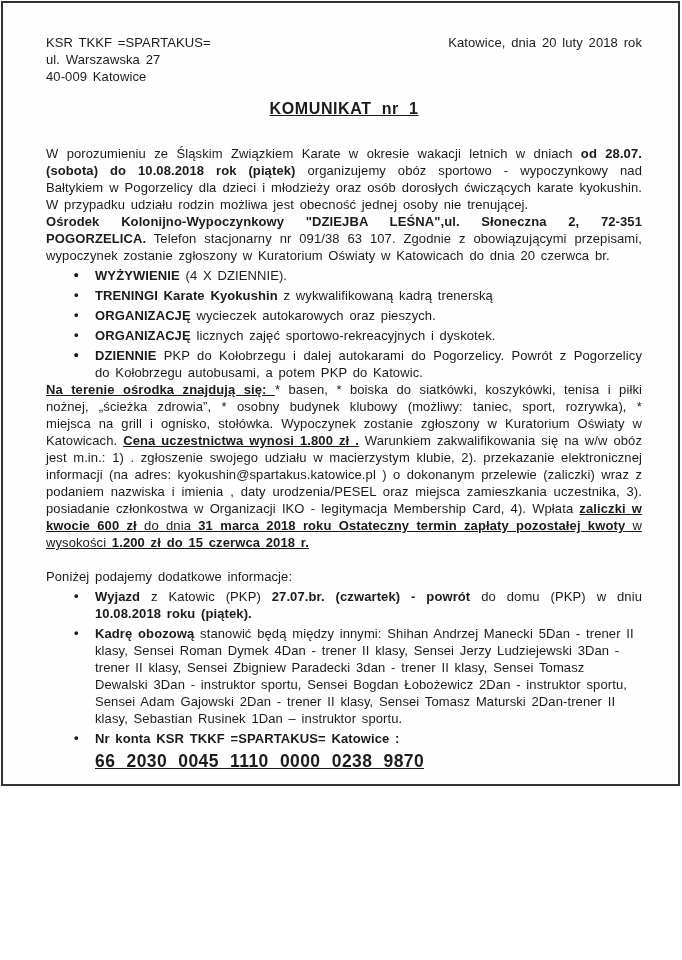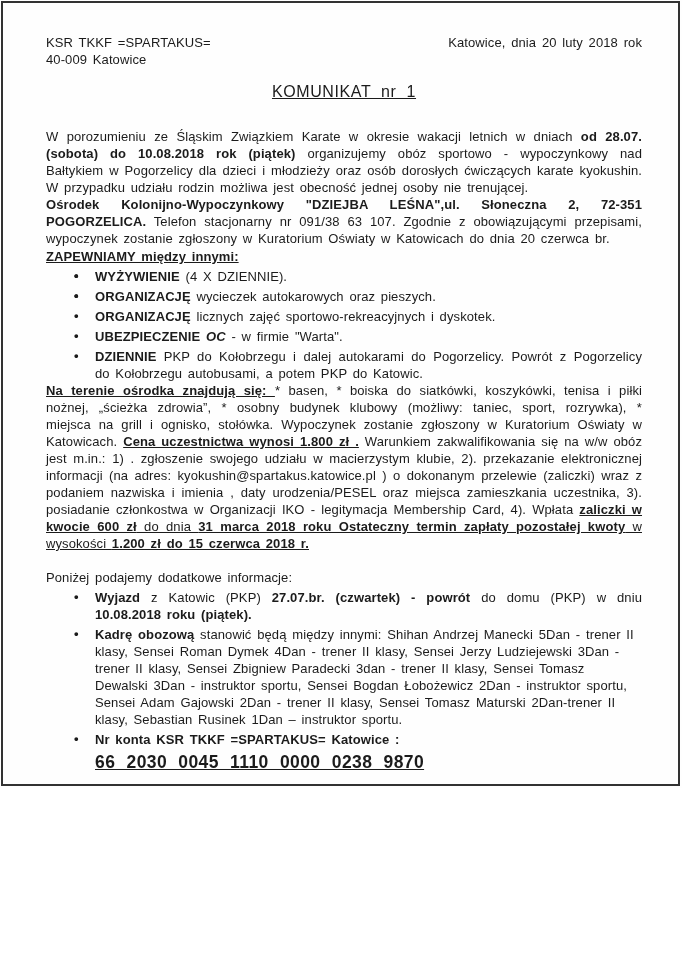--- a/index.html
+++ b/index.html
@@ -5,21 +5,21 @@
   html,body{margin:0;padding:0;background:#ffffff;}
   .page{position:relative;width:682px;height:788px;background:#fefefe;box-sizing:border-box;overflow:hidden;}
   .frame{position:absolute;left:1px;top:1px;right:2px;bottom:2px;border:2px solid #323232;pointer-events:none;}
   .content{position:absolute;left:0;top:0;right:0;bottom:0;box-sizing:border-box;
     padding:34px 40px 10px 46px;overflow:hidden;
     font-family:"Liberation Sans",sans-serif;font-size:13px;line-height:17px;color:#1b1b1b;
     word-spacing:2px;letter-spacing:0.1px;}
   .header{display:flex;justify-content:space-between;align-items:flex-start;}
   .sender div{white-space:nowrap;}
   .date{white-space:nowrap;}
-  .title{text-align:center;font-weight:400;font-size:16px;line-height:20px;margin-top:14px;
+  .title{text-align:center;font-weight:700;font-size:16px;line-height:20px;margin-top:14px;
     text-decoration:underline;letter-spacing:0.6px;word-spacing:5px;}
   .para{text-align:justify;}
   .intro{margin-top:26px;}
   .heading{font-weight:700;text-decoration:underline;margin-top:1px;}
   .bullets .item{position:relative;padding-left:49px;text-align:justify;margin-top:3px;}
   .bullets .dot{position:absolute;left:28px;top:-1px;font-weight:700;}
   .item.leftalign{text-align:left;}
   .gap-item{margin-top:16px;}
   .ponizej{margin-top:17px;}
   .wyjazd{margin-top:34px;}
@@ -37,55 +37,55 @@
 </head>
 <body>
 
 <div class="page">
   <div class="frame"></div>
   <div class="content">
 
     <div class="header">
       <div class="sender">
         <div>KSR TKKF =SPARTAKUS=</div>
+        <div>ul. Warszawska 27</div>
         <div>40-009 Katowice</div>
       </div>
       <div class="date">Katowice, dnia 20 luty 2018 rok</div>
     </div>
 
     <div class="title">KOMUNIKAT nr 1</div>
 
     <div class="para intro"><span class="run r">W porozumieniu ze Śląskim Związkiem Karate w okresie wakacji letnich w dniach </span><span class="run b">od 28.07. (sobota) do 10.08.2018 rok (piątek)</span><span class="run r"> organizujemy obóz sportowo - wypoczynkowy nad Bałtykiem w Pogorzelicy dla dzieci i młodzieży oraz osób dorosłych ćwiczących karate kyokushin. W przypadku udziału rodzin możliwa jest obecność jednej osoby nie trenującej.</span></div>
 
     <div class="para"><span class="run b">Ośrodek Kolonijno-Wypoczynkowy "DZIEJBA LEŚNA",ul. Słoneczna 2, 72-351 POGORZELICA.</span><span class="run r"> Telefon stacjonarny nr 091/38 63 107. Zgodnie z obowiązującymi przepisami, wypoczynek zostanie zgłoszony w Kuratorium Oświaty w Katowicach do dnia 20 czerwca br.</span></div>
 
-    <div class="heading">ZAPEWNIAMY między innymi:</div>
 
     <div class="bullets">
       <div class="item">
         <span class="dot">•</span>
       </div>
       <div class="item">
         <span class="dot">•</span>
         <span><span class="run b">WYŻYWIENIE</span><span class="run r"> (4 X DZIENNIE).</span></span>
       </div>
       <div class="item">
         <span class="dot">•</span>
+        <span><span class="run b">TRENINGI Karate Kyokushin</span><span class="run r"> z wykwalifikowaną kadrą trenerską</span></span>
       </div>
       <div class="item">
         <span class="dot">•</span>
         <span><span class="run b">ORGANIZACJĘ</span><span class="run r"> wycieczek autokarowych oraz pieszych.</span></span>
       </div>
       <div class="item">
         <span class="dot">•</span>
         <span><span class="run b">ORGANIZACJĘ</span><span class="run r"> licznych zajęć sportowo-rekreacyjnych i dyskotek.</span></span>
       </div>
       <div class="item">
         <span class="dot">•</span>
-        <span><span class="run b">UBEZPIECZENIE </span><span class="run bi">OC</span><span class="run r"> - w firmie "Warta".</span></span>
       </div>
       <div class="item">
         <span class="dot">•</span>
         <span><span class="run b">DZIENNIE</span><span class="run r"> PKP do Kołobrzegu i dalej autokarami do Pogorzelicy. Powrót z Pogorzelicy do Kołobrzegu autobusami, a potem PKP do Katowic.</span></span>
       </div>
     </div>
 
     <div class="para"><span class="run bu">Na terenie ośrodka znajdują się: </span><span class="run r">* basen, * boiska do siatkówki, koszykówki, tenisa i piłki nożnej, „ścieżka zdrowia”, * osobny budynek klubowy (możliwy: taniec, sport, rozrywka), * miejsca na grill i ognisko, stołówka. Wypoczynek zostanie zgłoszony w Kuratorium Oświaty w Katowicach. </span><span class="run bu">Cena uczestnictwa wynosi 1.800 zł .</span><span class="run r"> Warunkiem zakwalifikowania się na w/w obóz jest m.in.: 1) . zgłoszenie swojego udziału w macierzystym klubie, 2). przekazanie elektronicznej informacji (na adres: kyokushin@spartakus.katowice.pl ) o dokonanym przelewie (zaliczki) wraz z podaniem nazwiska i imienia , daty urodzenia/PESEL oraz miejsca zamieszkania uczestnika, 3). posiadanie członkostwa w Organizacji IKO - legitymacja Membership Card, 4). Wpłata </span><span class="run bu">zaliczki w kwocie 600 zł</span><span class="run u"> do dnia </span><span class="run bu">31 marca 2018 roku Ostateczny termin zapłaty pozostałej kwoty</span><span class="run u"> w wysokości </span><span class="run bu">1.200 zł do 15 czerwca 2018 r.</span></div>
 
     <div class="para ponizej">Poniżej podajemy dodatkowe informacje:</div>

